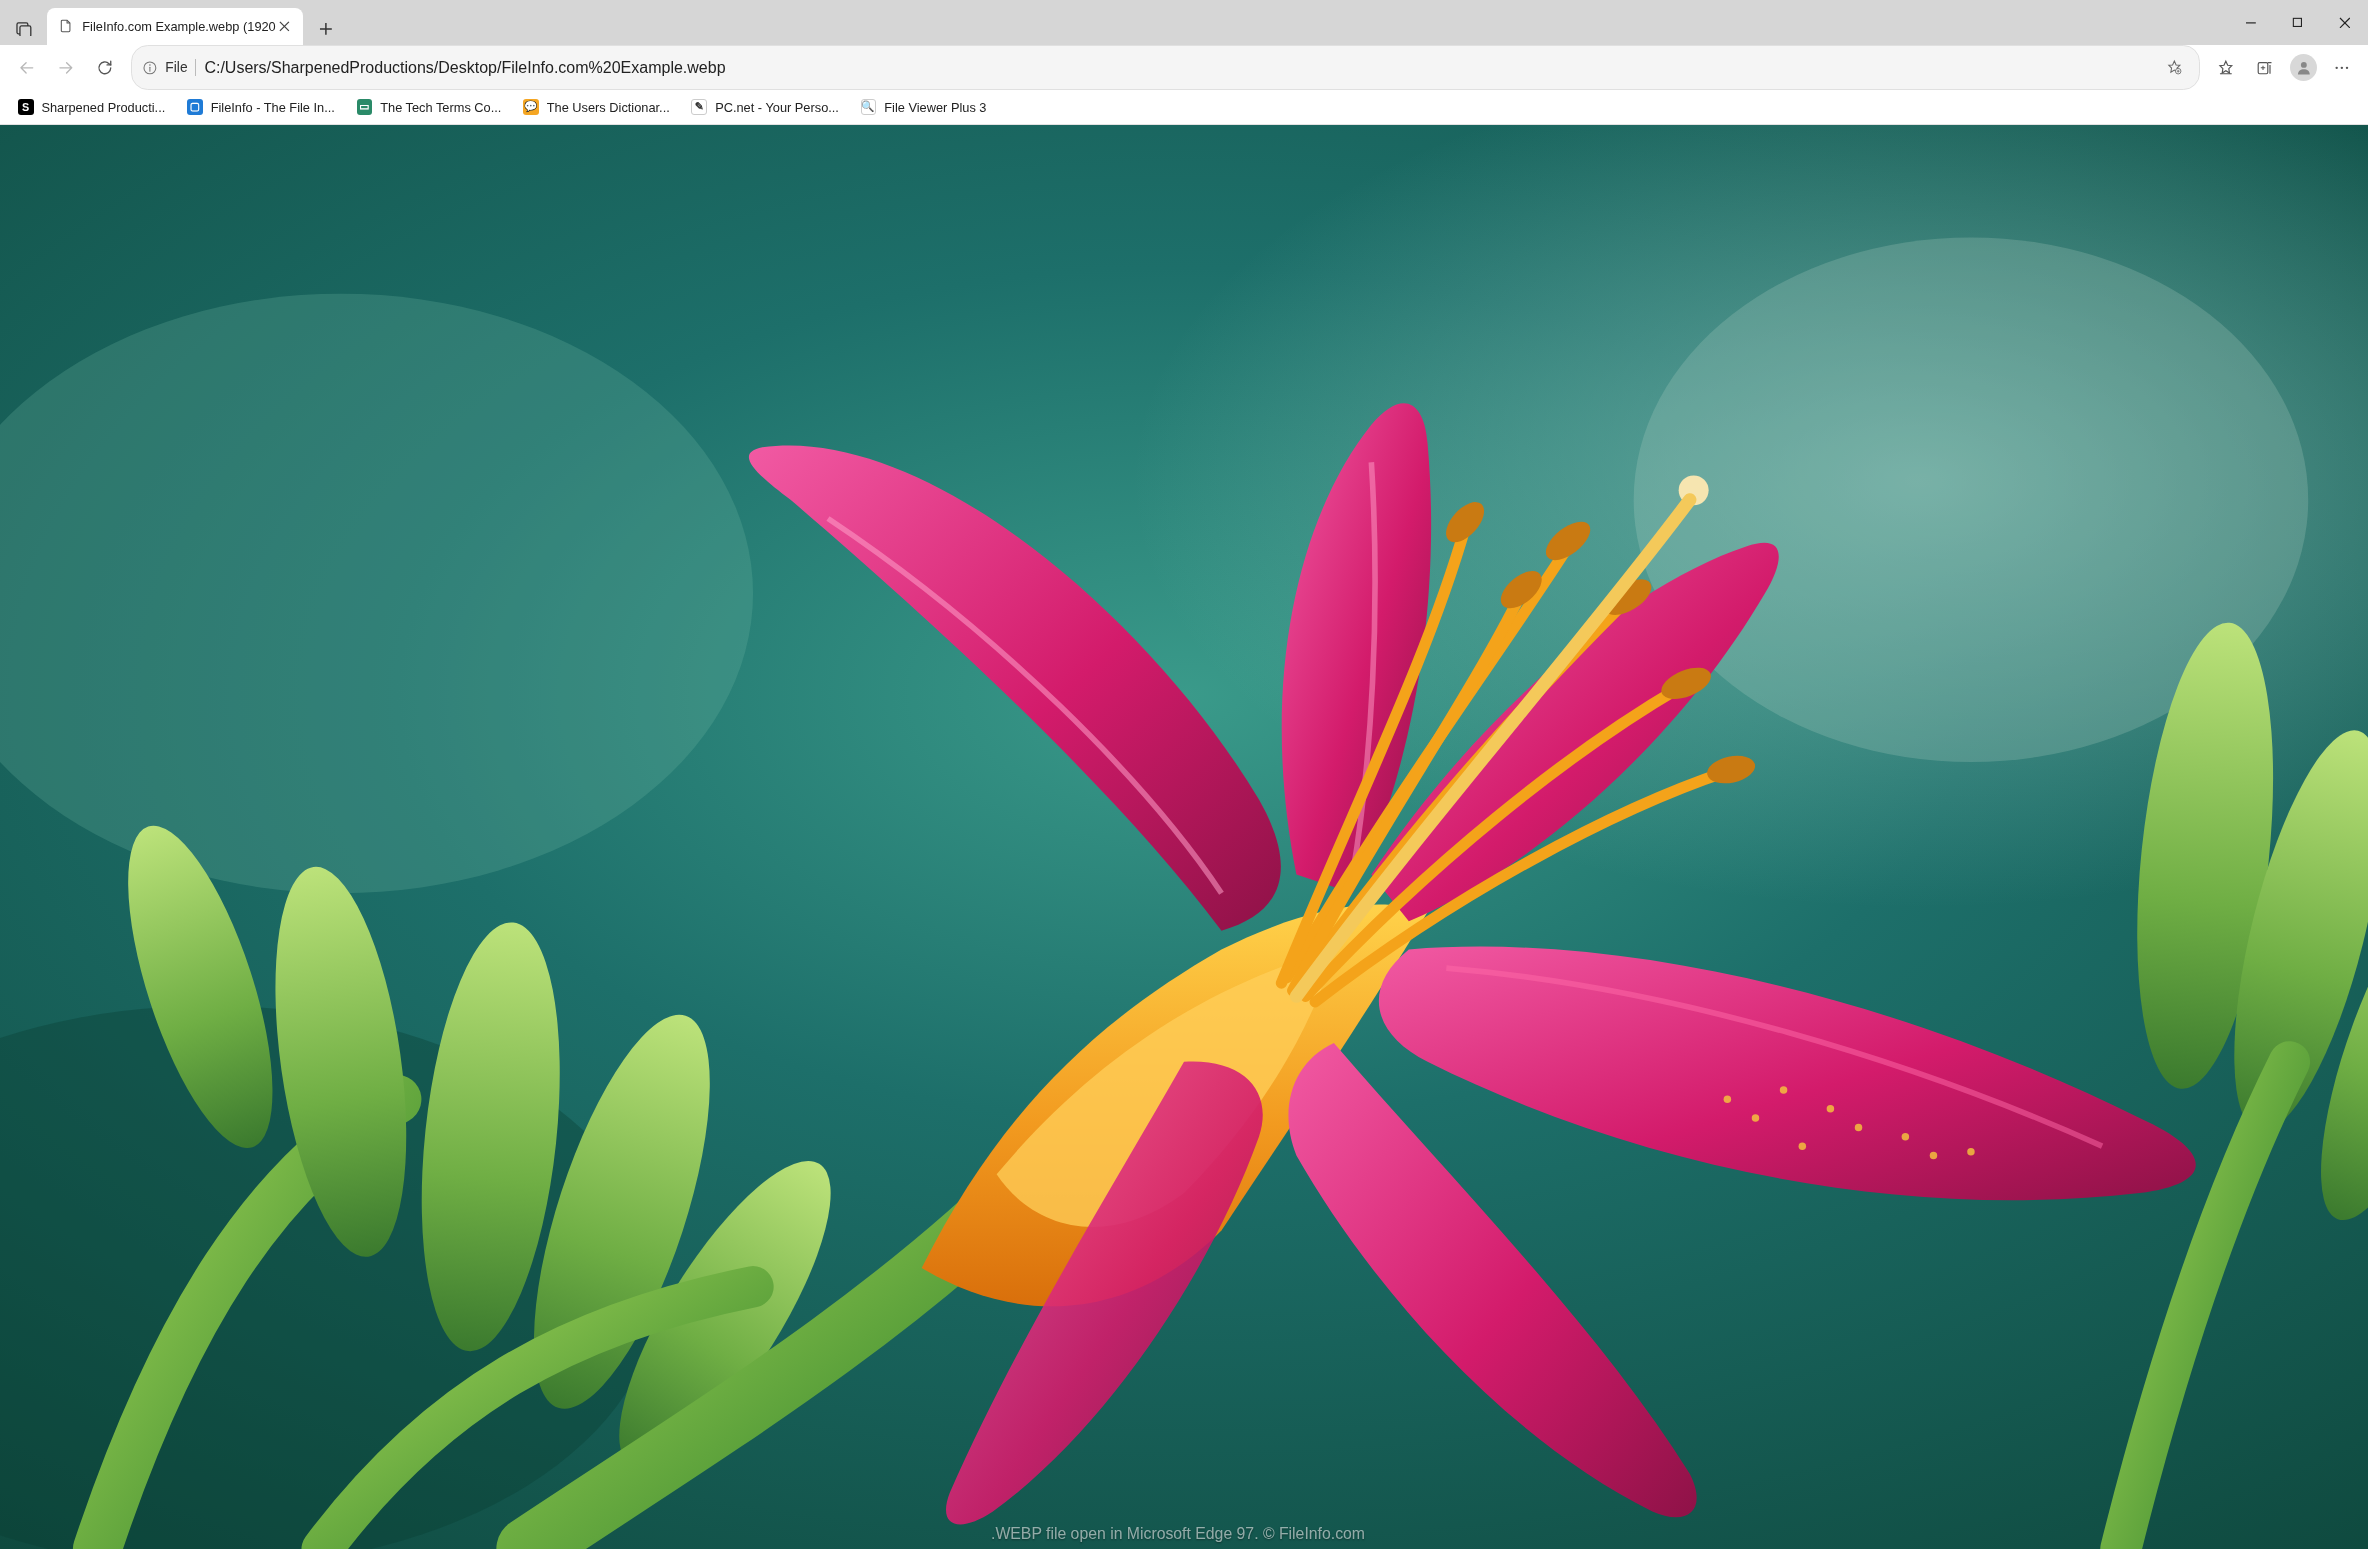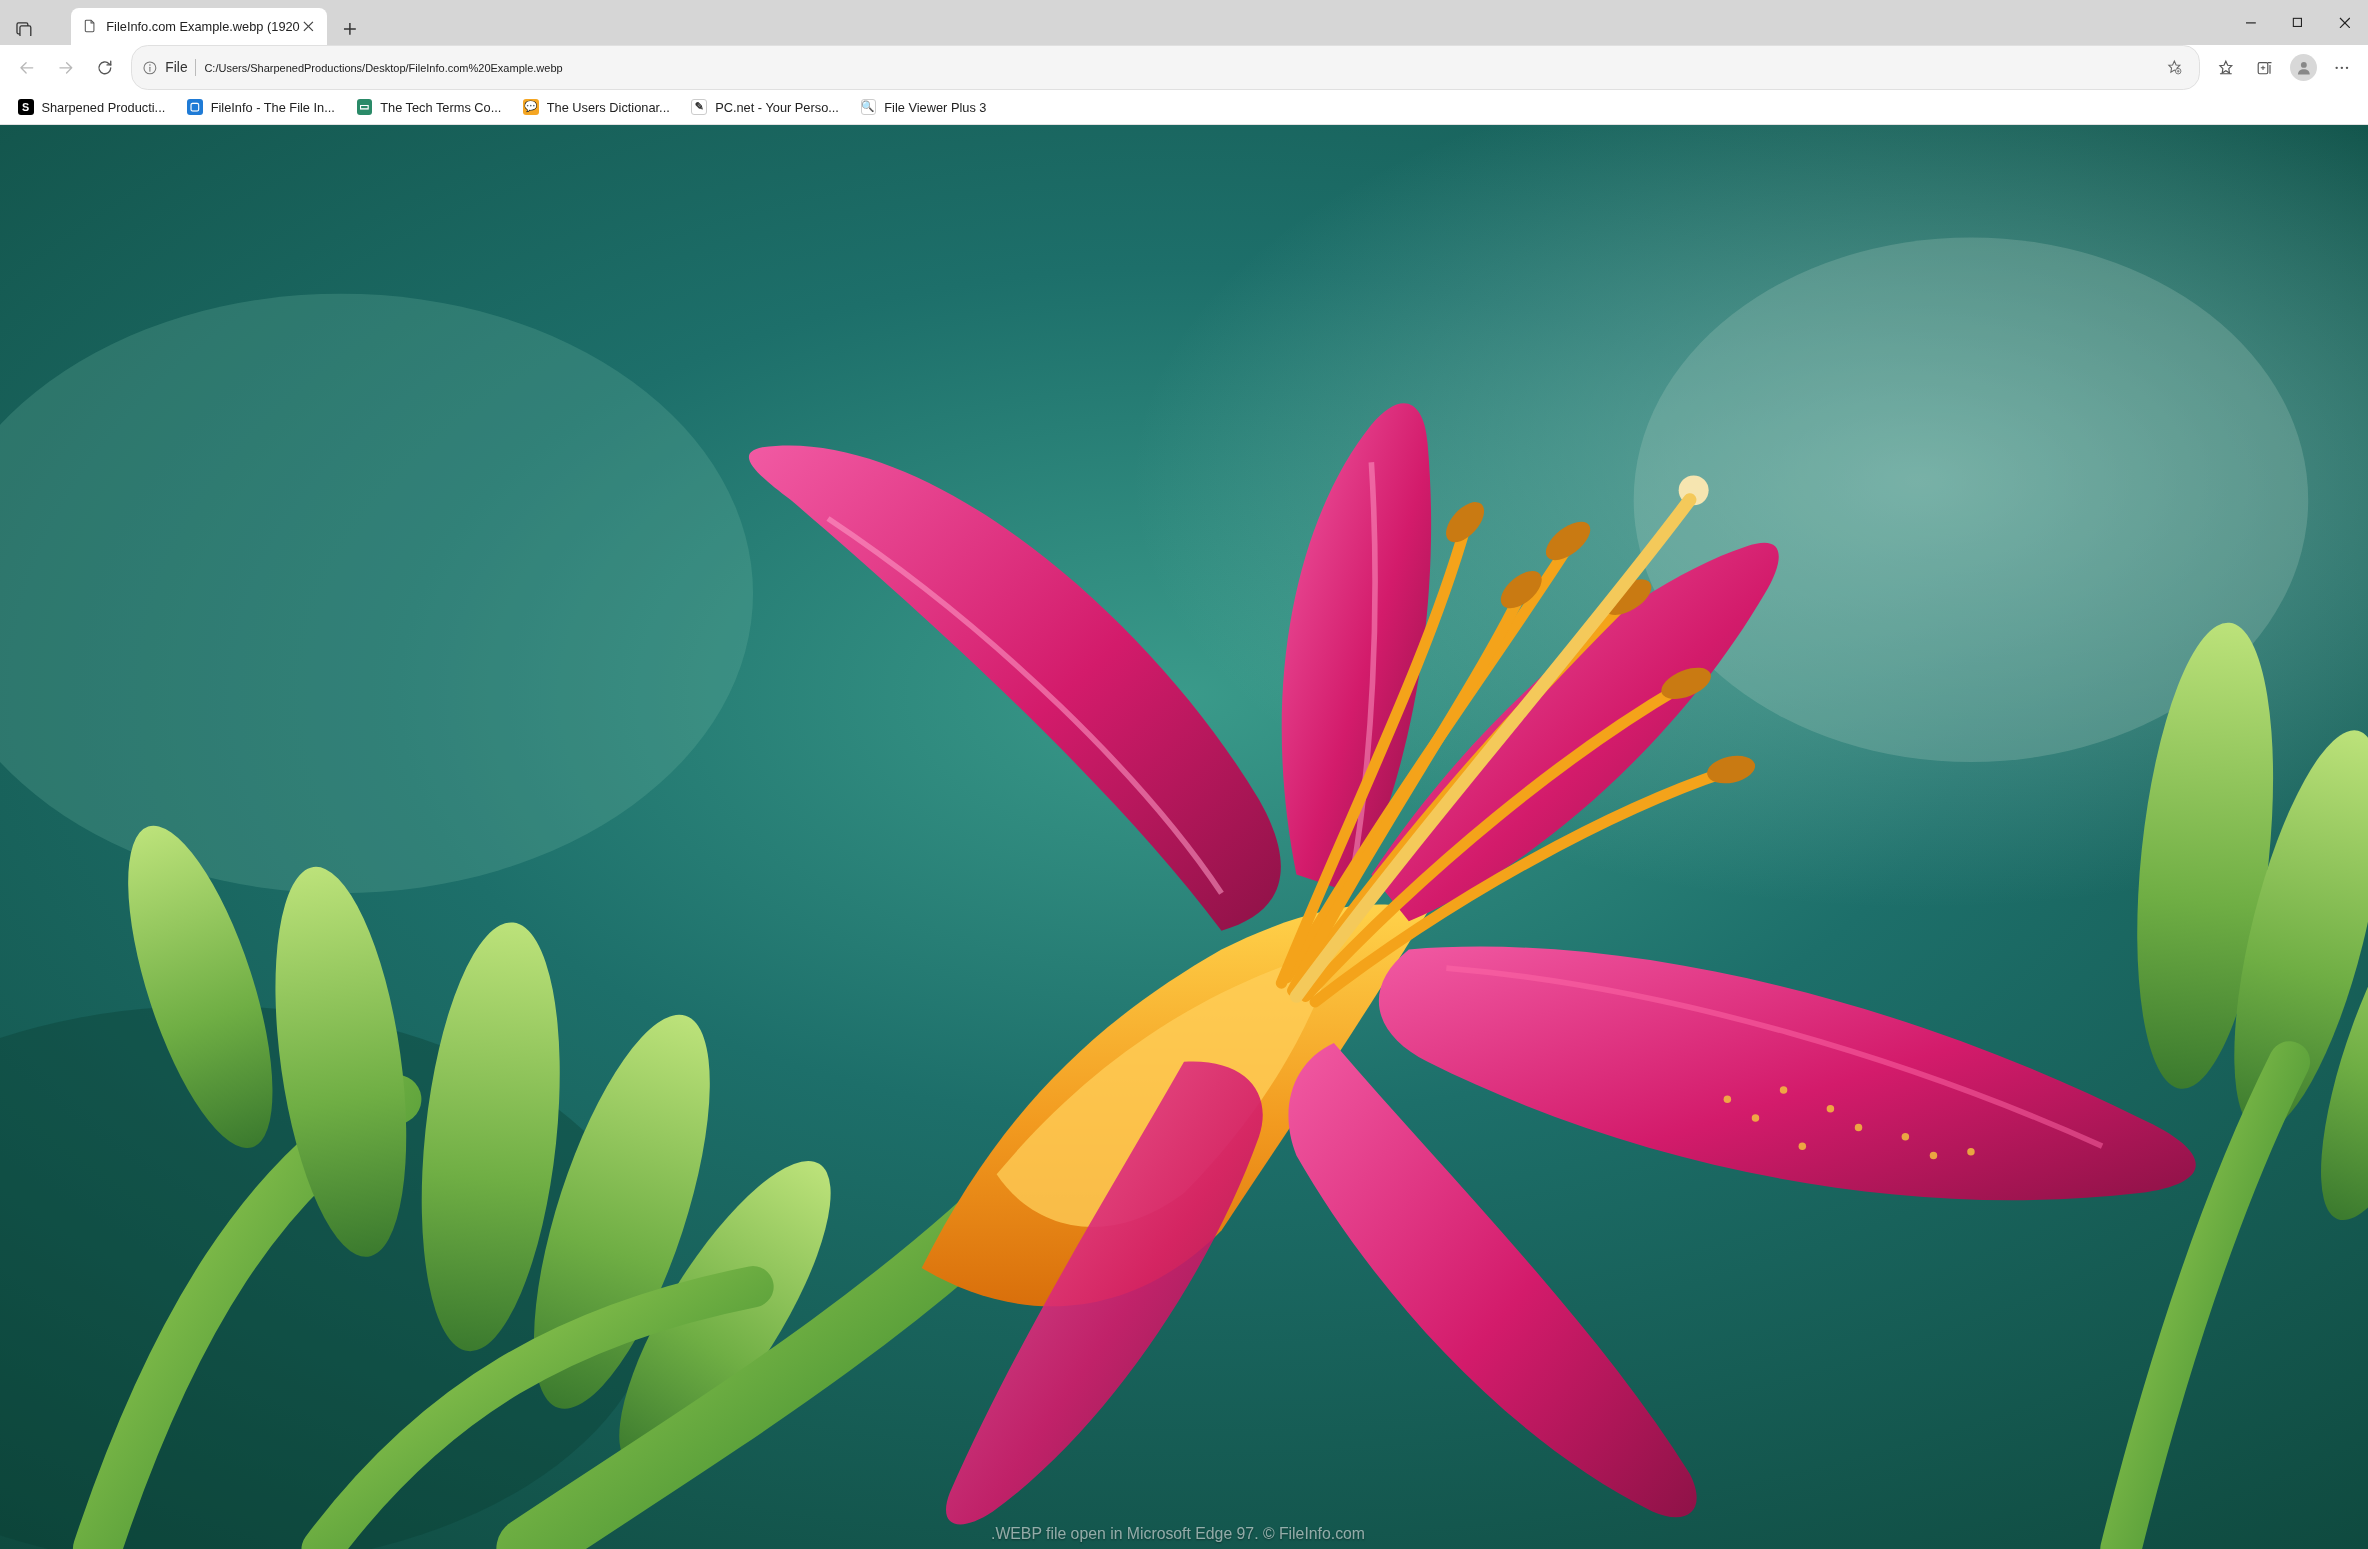--- a/index.html
+++ b/index.html
@@ -25,21 +25,20 @@
   .tab {
     background: #ffffff;
     height: 37px;
     margin-top: 7.9px;
     border-radius: 7.9px 7.9px 0 0;
     display: flex; align-items: center;
     padding: 0 9.9px 0 11.8px;
     min-width: 256px;
     max-width: 276px;
     position: relative;
-    margin-left: 24px;
   }
   .tab .favicon { width: 15.8px; height: 15.8px; margin-right: 7.9px; color:#555; flex-shrink:0;}
   .tab .tab-title {
     flex: 1; font-size: 12.8px; color: #222;
     white-space: nowrap; overflow: hidden; text-overflow: ellipsis;
   }
   .tab .close { width: 17.7px; height: 17.7px; display:flex;align-items:center;justify-content:center;color:#444;flex-shrink:0;}
   .newtab-btn {
     width: 33px; height: 33px; margin: 7.9px 0 0 5.9px;
     display: flex; align-items: center; justify-content: center;
@@ -76,21 +75,21 @@
     border-radius: 16.7px;
     display: flex;
     align-items: center;
     padding: 0 9.9px;
     margin: 0 5.9px;
     gap: 7.9px;
   }
   .addressbar .info-icon { color:#777; display:flex; }
   .addressbar .scheme { font-size: 13.8px; color: #333; }
   .addressbar .divider { width:1px; height:17.7px; background:#bbb; }
-  .addressbar .url { font-size: 11px; color: #222; flex:1; white-space:nowrap; overflow:hidden; text-overflow:ellipsis; }
+  .addressbar .url { font-size: 16px; color: #222; flex:1; white-space:nowrap; overflow:hidden; text-overflow:ellipsis; }
   .addr-action { width:29.6px; height:29.6px; display:flex;align-items:center;justify-content:center;color:#666;flex-shrink:0;}
 
   .prof-avatar {
     width: 27.6px; height: 27.6px; border-radius: 50%;
     background: #d8d8d8;
     display:flex;align-items:center;justify-content:center;color:#888;
     margin: 0 3.9px;
   }
 
   

